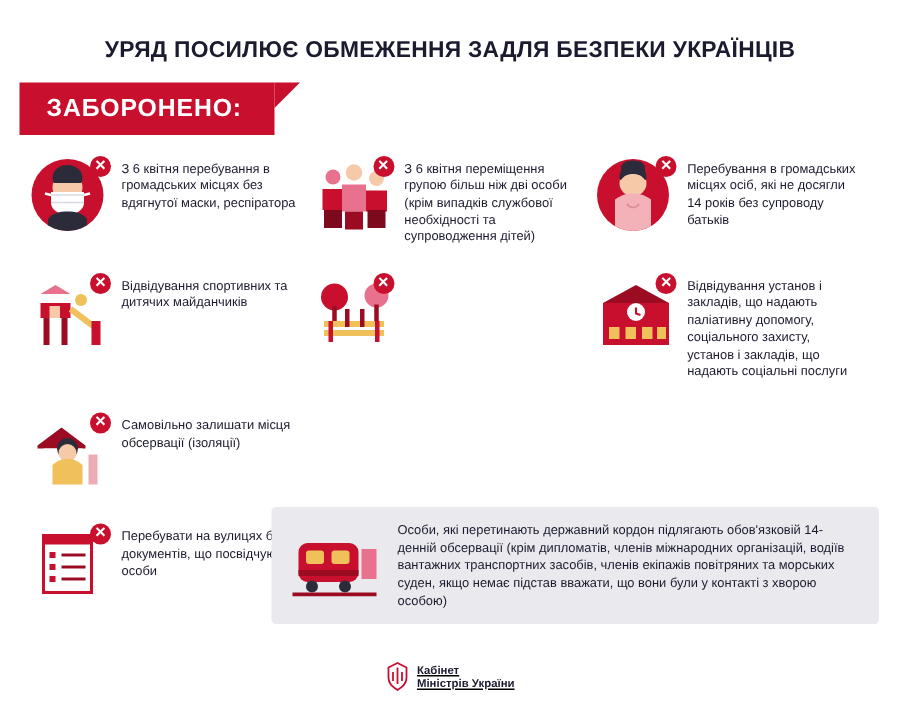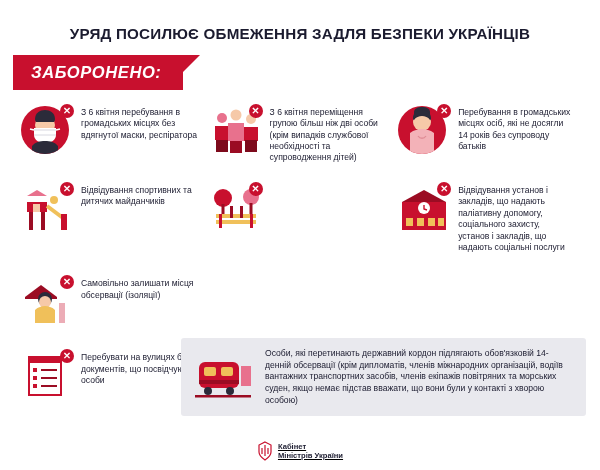--- a/index.html
+++ b/index.html
@@ -28,21 +28,20 @@
     color: #1b1b2f;
     letter-spacing: 0.2px;
     text-align: center;
     padding: 13px 10px 0 10px;
     line-height: 1.1;
     white-space: nowrap;
   }
   .banner-wrap {
     margin-top: 12px;
     display: flex;
-    font-style: italic;
   }
   .banner {
     background: #c8102e;
     color: #ffffff;
     font-size: 16.5px;
     font-weight: bold;
     letter-spacing: 0.6px;
     padding: 8px 22px 8px 18px;
     position: relative;
   }

